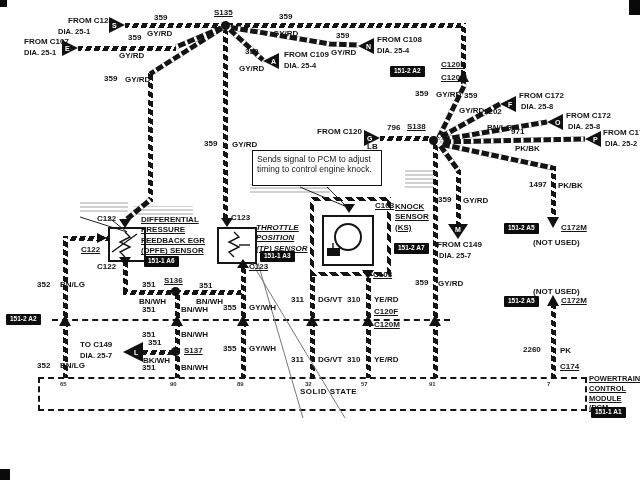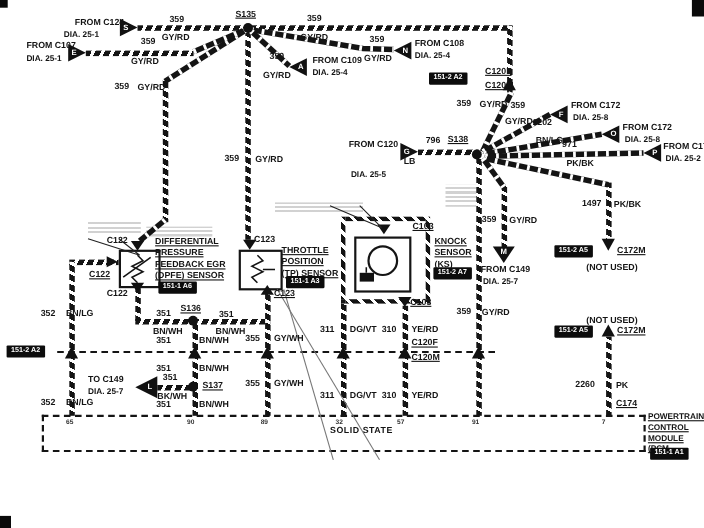--- a/index.html
+++ b/index.html
@@ -234,39 +234,41 @@
   <span class="t" style="left:533px;top:239px;">(NOT USED)</span>
   <span class="t" style="left:415px;top:279px;">359</span>
   <span class="t" style="left:438px;top:280px;">GY/RD</span>
   <span class="t" style="left:533px;top:288px;">(NOT USED)</span>
   <span class="ref" style="left:504px;top:296px;">151-2 A5</span>
   <span class="t u" style="left:561px;top:297px;">C172M</span>
   <span class="t" style="left:523px;top:346px;">2260</span>
   <span class="t" style="left:560px;top:347px;">PK</span>
   <span class="t u" style="left:560px;top:363px;">C174</span>
 
+  <div class="callout pre" style="left:252px;top:150px;width:120px;height:28px;font-size:8.5px;">Sends signal to PCM to adjust
+timing to control engine knock.</div>
 
   <span class="t" style="left:97px;top:215px;">C122</span>
   <span class="t u" style="left:81px;top:246px;">C122</span>
   <span class="t" style="left:97px;top:263px;">C122</span>
   <div class="t u pre" style="left:141px;top:215px;">DIFFERENTIAL
 PRESSURE
 FEEDBACK EGR
 (DPFE) SENSOR</div>
   <span class="ref" style="left:144px;top:256px;">151-1 A6</span>
 
   <span class="t" style="left:231px;top:214px;">C123</span>
-  <div class="t u pre" style="left:256px;top:223px;">THROTTLE
+  <div class="t u pre" style="left:256px;top:223px;font-style:italic;">THROTTLE
 POSITION
 (TP) SENSOR</div>
   <span class="ref" style="left:260px;top:251px;">151-1 A3</span>
   <span class="t u" style="left:249px;top:263px;">C123</span>
 
   <span class="t u" style="left:375px;top:202px;">C103</span>
-  <div class="t u pre" style="left:395px;top:215px;">KNOCK
+  <div class="t u pre" style="left:395px;top:202px;">KNOCK
 SENSOR
 (KS)</div>
   <span class="ref" style="left:394px;top:243px;">151-2 A7</span>
   <span class="t u" style="left:373px;top:271px;">C103</span>
 
   <span class="t" style="left:37px;top:281px;">352</span>
   <span class="t" style="left:60px;top:281px;">BN/LG</span>
   <span class="t u" style="left:164px;top:277px;">S136</span>
   <span class="t" style="left:142px;top:281px;">351</span>
   <span class="t" style="left:139px;top:298px;">BN/WH</span>

